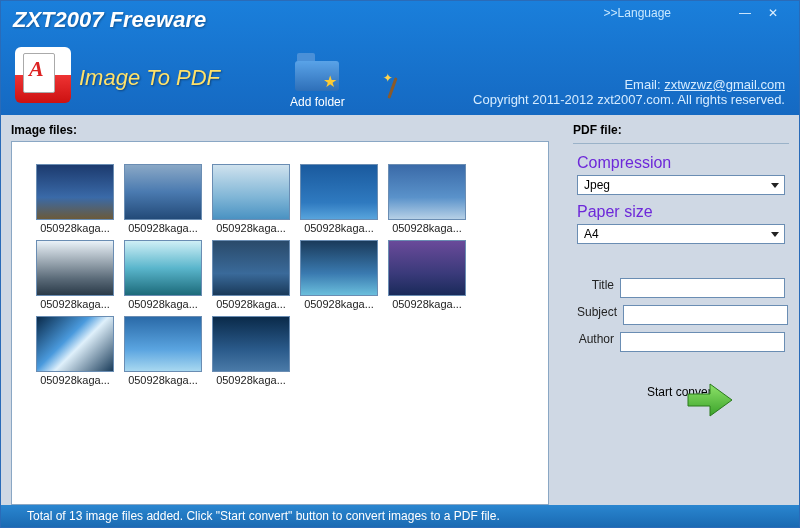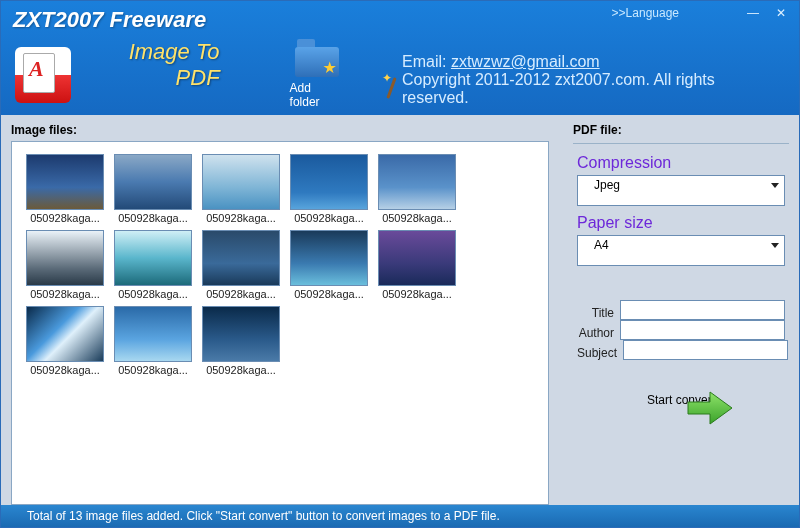--- a/index.html
+++ b/index.html
@@ -1,45 +1,45 @@
 <!DOCTYPE html>
 <html><head>
 <meta charset="utf-8">
 <style>
 * { margin: 0; padding: 0; box-sizing: border-box; }
 body { font-family: Arial, sans-serif; font-size: 12px; width: 800px; height: 528px; overflow: hidden; background: #cfd8e4; }
 .window { width: 800px; height: 528px; background: #cfd8e4; border: 1px solid #2a6bb8; display: flex; flex-direction: column; }
 .header { height: 114px; background: linear-gradient(to bottom, #1a7fdb 0%, #1569c2 100%); color: #fff; position: relative; }
-.titlebar { height: 24px; display: flex; justify-content: flex-end; align-items: center; padding: 0 4px; }
+.titlebar { height: 24px; display: flex; justify-content: flex-end; align-items: center; padding: 0 12px; }
 .lang-link { color: #c8e8ff; font-size: 12px; margin-right: 60px; cursor: pointer; }
 .lang-link::before { content: ">>"; }
 .win-btns { display: flex; gap: 0; }
 .win-btn { width: 28px; height: 16px; display: flex; align-items: center; justify-content: center; cursor: pointer; color: #dff1ff; font-size: 12px; }
 .brand { position: absolute; left: 12px; top: 6px; font-size: 22px; font-style: italic; font-weight: bold; color: #fff; text-shadow: 1px 1px 2px rgba(0,0,0,.3); }
 .hero { display: flex; align-items: flex-end; height: 90px; padding: 0 14px 6px 14px; }
 .app-logo { width: 56px; height: 56px; background: linear-gradient(to bottom, #fff 0%, #fff 50%, #e33 50%, #c11 100%); border-radius: 6px; position: relative; margin-right: 8px; margin-bottom: 6px; }
 .app-logo::before { content: ""; position: absolute; left: 8px; top: 6px; width: 30px; height: 38px; background: #fff; border: 1px solid #aaa; border-radius: 2px; }
 .app-logo::after { content: "A"; position: absolute; left: 14px; top: 9px; font-size: 22px; font-weight: bold; color: #d22; font-style: italic; font-family: Georgia, serif; }
 .app-name { font-size: 22px; font-style: italic; color: #ffe26a; text-shadow: 1px 1px 2px rgba(0,0,0,.4); margin-bottom: 18px; margin-right: 70px; text-align: right; }
 .toolbar { display: flex; gap: 40px; align-items: flex-end; }
 .tool-item { display: flex; flex-direction: column; align-items: center; cursor: pointer; font-size: 12px; color: #fff; }
 .tool-icon { width: 44px; height: 40px; margin-bottom: 4px; position: relative; }
 .folder-body { position: absolute; bottom: 0; width: 44px; height: 30px; background: linear-gradient(to bottom, #5aa3e8, #2e6fb8); border-radius: 3px; }
 .folder-tab { position: absolute; top: 2px; left: 2px; width: 18px; height: 8px; background: #4a90d8; border-radius: 2px 2px 0 0; }
 .folder-img { position: absolute; left: 8px; top: 8px; width: 18px; height: 22px; background: #fff; border: 1px solid #888; }
 .folder-star { position: absolute; right: 2px; bottom: 0; color: #ffcc33; font-size: 16px; }
 .wand-icon { width: 18px; height: 28px; margin-bottom: 6px; position: relative; }
 .wand-icon::before { content: ""; position: absolute; left: 6px; top: 2px; width: 3px; height: 22px; background: #8a5a2a; transform: rotate(20deg); border-radius: 2px; }
 .wand-icon::after { content: "✦"; position: absolute; left: -2px; top: -4px; color: #ffd24d; font-size: 12px; }
-.copy-block { margin-left: auto; text-align: left; font-size: 16px; color: #d6ecff; padding-bottom: 2px; }
+.copy-block { margin-left: auto; text-align: right; font-size: 13px; color: #d6ecff; padding-bottom: 2px; }
 .copy-block a { color: #d6ecff; text-decoration: underline; }
 .body { flex: 1; display: flex; padding: 6px 10px 0 10px; gap: 24px; }
 .left-panel { flex: 1; display: flex; flex-direction: column; }
 .panel-title { font-size: 12px; font-weight: bold; padding: 2px 0 4px 0; }
-.thumb-area { flex: 1; background: #fff; border: 1px solid #8aa7c4; padding: 12px; overflow: auto; }
+.thumb-area { flex: 1; background: #fff; border: 1px solid #8aa7c4; padding: 22px; overflow: auto; }
 .thumb-grid { display: flex; flex-wrap: wrap; gap: 6px 6px; align-content: flex-start; }
 .thumb { width: 82px; display: flex; flex-direction: column; align-items: center; cursor: pointer; }
 .thumb-img { width: 78px; height: 56px; border: 1px solid #6a8db3; position: relative; overflow: hidden; }
 .thumb-img.t1 { background: linear-gradient(to bottom, #1c3a6e 0%, #3a6aa8 60%, #6b5a3a 100%); }
 .thumb-img.t2 { background: linear-gradient(to bottom, #8aa8c6 0%, #4a7ab0 50%, #234a78 100%); }
 .thumb-img.t3 { background: linear-gradient(to bottom, #cfe2ee 0%, #7fb5d6 60%, #4a92c2 100%); }
 .thumb-img.t4 { background: linear-gradient(to bottom, #1a5a9e 0%, #2f7ac0 70%, #58a4dc 100%); }
 .thumb-img.t5 { background: linear-gradient(to bottom, #3a6aa8 0%, #5a92ca 60%, #b6d0e6 100%); }
 .thumb-img.t6 { background: linear-gradient(to bottom, #eaf2f8 0%, #5a6a78 70%, #2a3a48 100%); }
 .thumb-img.t7 { background: linear-gradient(to bottom, #cfeff6 0%, #5ab6cc 50%, #1c6a7a 100%); }
@@ -47,24 +47,24 @@
 .thumb-img.t9 { background: linear-gradient(to bottom, #1a3a5a 0%, #3a7ab0 60%, #6abedc 100%); }
 .thumb-img.t10 { background: linear-gradient(to bottom, #6a4a9a 0%, #3a3a7a 60%, #1a2a5a 100%); }
 .thumb-img.t11 { background: linear-gradient(135deg, #0a2a4a 0%, #4a9add 40%, #dff0fb 55%, #1a3c5a 100%); }
 .thumb-img.t12 { background: linear-gradient(to bottom, #2a6aa8 0%, #5aa4e0 60%, #a8d8f0 100%); }
 .thumb-img.t13 { background: linear-gradient(to bottom, #0a2a4a 0%, #2a5a8a 60%, #4a7aa8 100%); }
 .thumb-label { font-size: 11px; color: #222; margin-top: 2px; max-width: 82px; white-space: nowrap; overflow: hidden; text-overflow: ellipsis; }
 .right-panel { width: 216px; display: flex; flex-direction: column; }
 .right-body { flex: 1; padding: 2px 4px; }
 .hr { height: 1px; background: #9ab2c8; margin: 2px 0 8px 0; }
 .field-label { font-size: 16px; color: #6d28d9; margin: 0 0 3px 0; }
-.select { width: 100%; height: 31px; border: 1px solid #6a8db3; background: #fff; padding: 2px 20px 2px 16px; font-size: 12px; position: relative; cursor: pointer; margin-bottom: 8px; }
+.select { width: 100%; height: 20px; border: 1px solid #6a8db3; background: #fff; padding: 2px 20px 2px 6px; font-size: 12px; position: relative; cursor: pointer; margin-bottom: 8px; }
 .select-arrow { position: absolute; right: 5px; top: 7px; border-left: 4px solid transparent; border-right: 4px solid transparent; border-top: 5px solid #222; }
 .form-rows { margin-top: 34px; }
-.form-row { display: flex; align-items: flex-end; margin-bottom: 0; }
+.form-row { display: flex; align-items: flex-start; margin-bottom: 7px; }
 .form-row label { width: 50px; text-align: right; font-size: 12px; color: #222; margin-right: 6px; }
 .form-row input { flex: 1; height: 20px; border: 1px solid #6a8db3; background: #fff; font-size: 12px; padding: 0 4px; }
 .start-area { margin-top: 30px; display: flex; flex-direction: column; align-items: center; cursor: pointer; }
 .arrow { width: 0; height: 0; position: relative; margin-left: 10px; }
 .arrow svg { display: block; }
 .start-label { font-size: 12px; margin-top: 3px; }
 .statusbar { height: 22px; background: linear-gradient(to bottom, #2a86d0, #1a6ab2); color: #fff; font-size: 12px; display: flex; align-items: center; padding: 0 26px; }
 </style>
 </head>
 <body>
@@ -177,25 +177,25 @@
           <span>A4</span>
           <span class="select-arrow"></span>
         </div>
 
         <div class="form-rows">
           <div class="form-row">
             <label>Title</label>
             <input type="text" value="" style="">
           </div>
           <div class="form-row">
+            <label>Subject</label>
+            <input type="text" value="" style="">
+          </div>
+          <div class="form-row">
             <label>Author</label>
-            <input type="text" value="" style="">
-          </div>
-          <div class="form-row">
-            <label>Subject</label>
             <input type="text" value="" style="">
           </div>
         </div>
 
         <div class="start-area">
           <div class="arrow">
             <svg width="48" height="36" viewBox="0 0 48 36">
               <defs>
                 <linearGradient id="g1" x1="0" y1="0" x2="0" y2="1">
                   <stop offset="0%" stop-color="#8fe36a"></stop>

